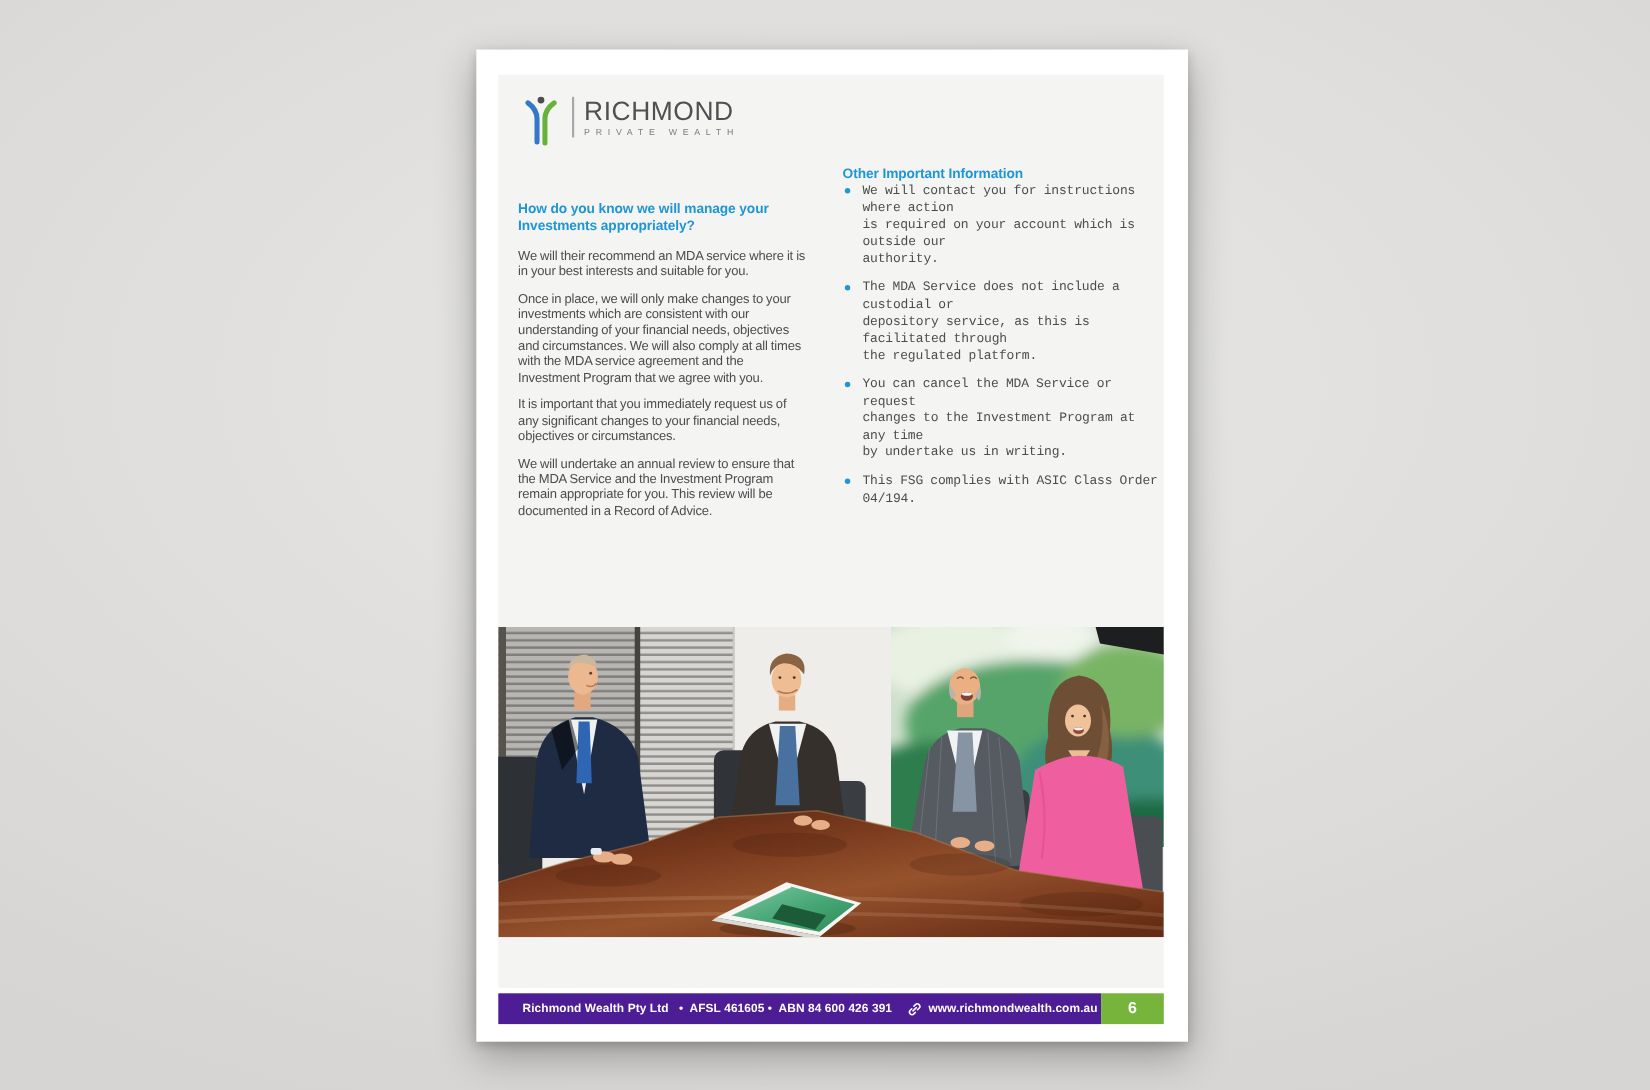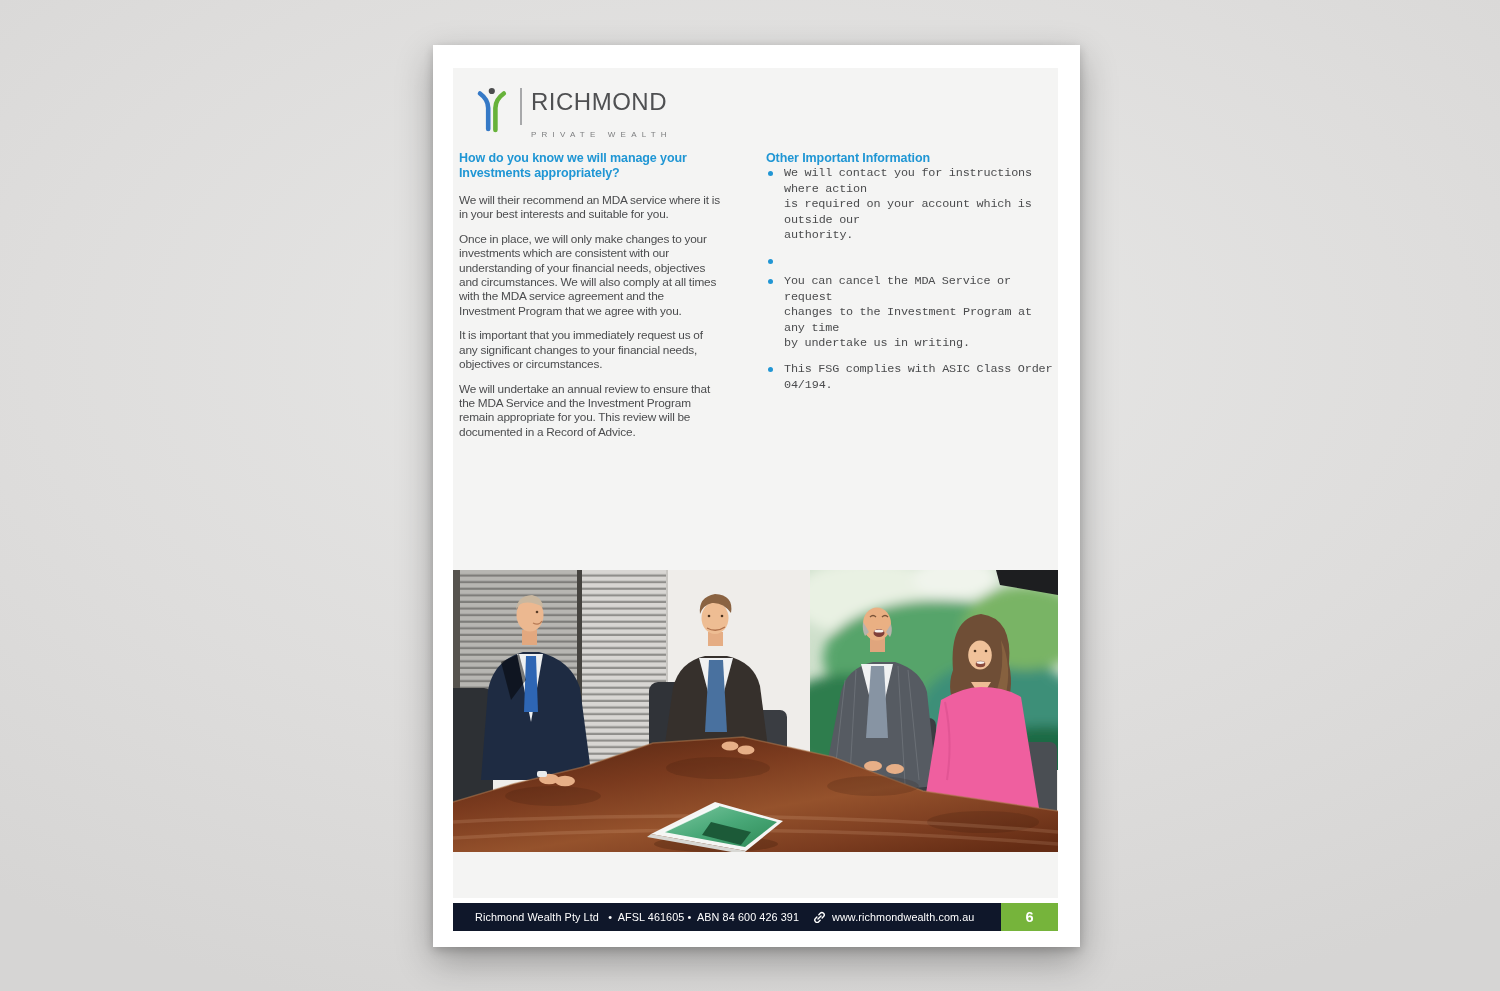--- a/index.html
+++ b/index.html
@@ -23,25 +23,25 @@
   
   .logo { position:absolute; left:23px; top:17px; height:50px; display:flex; align-items:flex-start; }
   .logo-mark { width:34px; height:48px; }
   .logo-divider { width:2px; height:37px; background:#a7a8aa; margin:3px 9px 0 10px; }
   .brand-text { padding-top:6px; }
   .brand-name {
     font-size:24px; line-height:22px; letter-spacing:0.5px;
     color:#4f5052; font-weight:400;
   }
   .brand-tagline {
-    font-size:8px; letter-spacing:5.2px; color:#7c7d7f; margin-top:17px;
+    font-size:8px; letter-spacing:5.2px; color:#7c7d7f; margin-top:3px;
   }
   
   .col { position:absolute; top:83px; }
-  .col-left  { left:6px;  width:286px; }
+  .col-left  { left:18px;  width:286px;margin-top:32px; }
   .col-right { left:313px; width:290px; }
   .col-heading {
     color:#1f96d4; font-weight:bold; font-size:12.5px; line-height:15px;
     white-space:pre-line; letter-spacing:-0.1px;
   }
   .col-left .col-heading { margin-bottom:12px; }
   .col-right .col-heading { }
   .para {
     color:#4b4c4e; font-size:11.8px; line-height:14.3px;
     letter-spacing:-0.15px; word-spacing:-0.3px;
@@ -58,23 +58,23 @@
     letter-spacing:-0.15px; word-spacing:-0.3px; white-space:pre-line;
   }
   
   .photo { position:absolute; left:0; top:502px; width:605px; height:282px; display:block; }
   
   .footer {
     position:absolute; left:20px; top:858px; width:605px; height:28px;
     display:flex;
   }
   .footer-bar {
-    background:#0f172a; width:548px; height:28px;
+    background:#4c1d95; width:548px; height:28px;
     display:flex; align-items:center; padding-left:22px;
-    color:#ffffff; font-size:10.8px; letter-spacing:0.1px;
+    color:#ffffff; font-size:10.8px; letter-spacing:0.1px;font-weight:bold;
   }
   .footer-details { white-space:pre; }
   .link-icon { width:13px; height:13px; margin:0 6px 0 14px; }
   .footer-site { }
   .page-number-box {
     background:#76b43b; width:57px; height:28px;
     display:flex; align-items:center; justify-content:center;
     color:#ffffff; font-size:14.5px; font-weight:bold;
   }
 </style>
@@ -121,20 +121,23 @@
       <div class="col-heading">Other Important Information</div>
       <ul class="bullet-list">
         <li class="bullet-item">
           <span class="bullet-dot"></span>
           <span class="bullet-text">We will contact you for instructions where action
 is required on your account which is outside our
 authority.</span>
         </li>
         <li class="bullet-item">
           <span class="bullet-dot"></span>
+          <span class="bullet-text">The MDA Service does not include a custodial or
+depository service, as this is facilitated through
+the regulated platform.</span>
         </li>
         <li class="bullet-item">
           <span class="bullet-dot"></span>
           <span class="bullet-text">You can cancel the MDA Service or request
 changes to the Investment Program at any time
 by undertake us in writing.</span>
         </li>
         <li class="bullet-item">
           <span class="bullet-dot"></span>
           <span class="bullet-text">This FSG complies with ASIC Class Order 04/194.</span>

